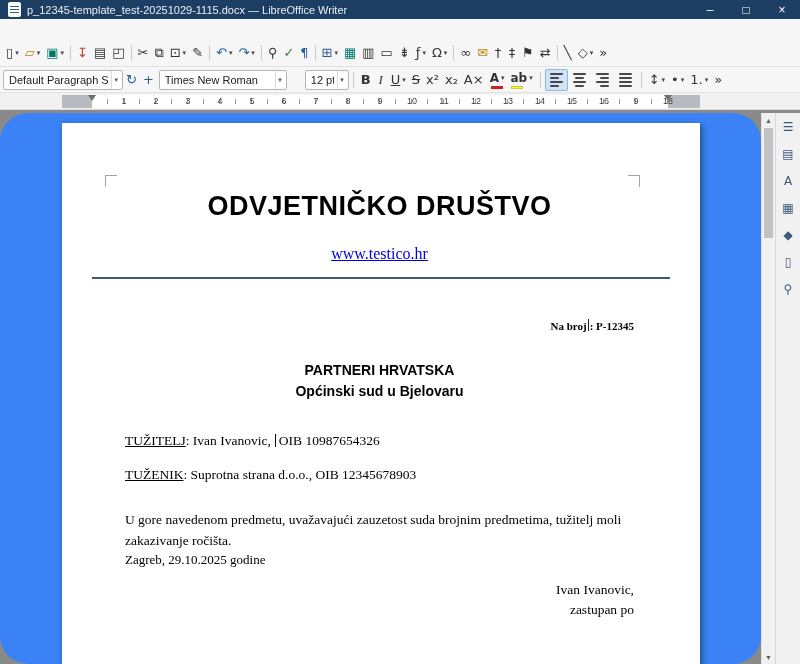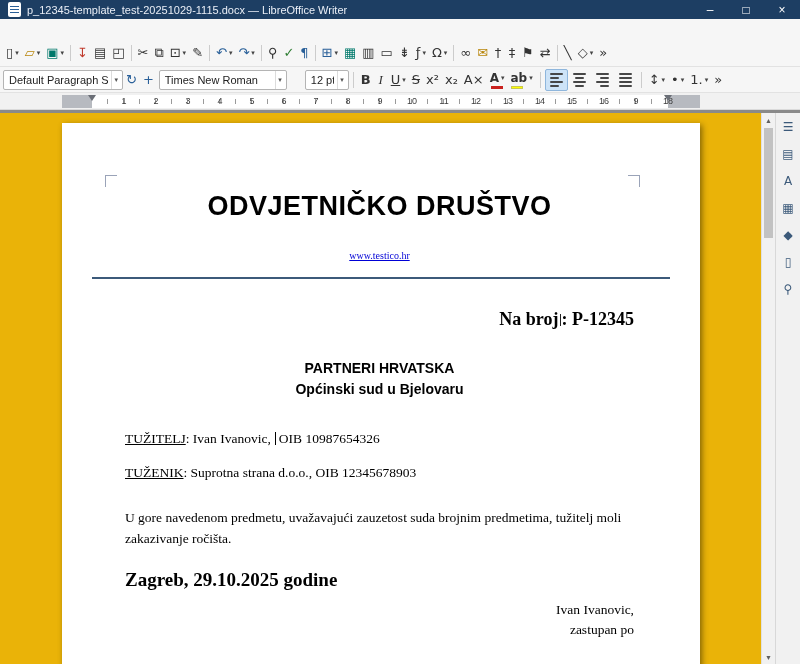--- a/index.html
+++ b/index.html
@@ -71,43 +71,43 @@
   .rticks { position:absolute; left:30px; width:576px; top:4px; bottom:4px;
             background-image:repeating-linear-gradient(90deg, transparent 0 15px, #9a9a9a 15px 16px); }
   .rnums { position:absolute; left:108px; top:1px; display:flex; }
   .rnum { width:32px; text-align:center; font-size:9px; line-height:14px; color:#3c3c3c; }
   .ind { position:absolute; width:0; height:0; border:4px solid transparent; }
   .indl { left:88px; top:2px; border-top:6px solid #6b6f77; }
   .indr { left:664px; top:2px; border-top:6px solid #6b6f77; }
 
   
   .docarea { position:absolute; left:0; right:0; top:113px; bottom:0; display:flex; }
-  .canvas { flex:1; position:relative; background:#eab308; overflow:hidden; }
+  .canvas { flex:1; position:relative; background:#3b82f6; overflow:hidden;border-radius:28px; }
   .page { position:absolute; left:62px; top:10px; width:638px; height:820px; background:#fff;
           box-shadow:2px 2px 6px rgba(0,0,0,0.45); }
   .pagein { padding:0 66px 0 63px; color:#000; }
   .mark { position:absolute; width:12px; height:12px; }
   .mark.tl { left:43px; top:52px; border-top:1px solid #9aa3b8; border-left:1px solid #9aa3b8; }
   .mark.tr { right:60px; top:52px; border-top:1px solid #9aa3b8; border-right:1px solid #9aa3b8; }
 
   .company { padding-top:66px; text-align:center; font-weight:700; font-size:27px; line-height:35px;
              font-family:"Liberation Sans",sans-serif; letter-spacing:.5px; }
   .weblink-row { text-align:center; margin-top:21px; }
-  .weblink { font-family:"Liberation Serif",serif; font-size:10px; color:#0000d6; text-decoration:underline; cursor:pointer; }
+  .weblink { font-family:"Liberation Serif",serif; font-size:16px; color:#0000d6; text-decoration:underline; cursor:pointer; }
   .headrule { height:2px; background:#3c5a7a; margin:14px -36px 0 -33px; }
-  .nabroj { margin-top:30px; text-align:right; font-family:"Liberation Serif",serif; font-weight:700; font-size:18px; }
+  .nabroj { margin-top:40px; text-align:right; font-family:"Liberation Serif",serif; font-weight:700; font-size:11px; }
   .ibeam { display:inline-block; width:1px; height:12px; background:#222; vertical-align:-1px; margin:0 1px; }
   .court { margin-top:28px; text-align:center; font-weight:700; font-size:14px; line-height:21px; font-family:"Liberation Sans",sans-serif; }
   .party { font-family:"Liberation Serif",serif; font-size:13.5px; margin:0; line-height:17px; }
   .p1 { margin-top:30px; }
   .p2 { margin-top:17px; }
   .ul { text-decoration:underline; }
   .caret { display:inline-block; width:1px; height:13px; background:#000; margin:0 3px 0 4px; vertical-align:-2px; }
   .bodypar { margin-top:26px; font-family:"Liberation Serif",serif; font-size:13.5px; line-height:21px; }
-  .dateline { margin:22px 0 0; font-family:"Liberation Serif",serif; font-size:19px; line-height:17px;font-weight:bold; }
+  .dateline { margin:0 0 0; font-family:"Liberation Serif",serif; font-size:13px; line-height:17px; }
   .signature { margin-top:12px; text-align:right; font-family:"Liberation Serif",serif; font-size:13.5px; line-height:20px; }
 
   
   .vscroll { width:14px; background:#f1f1f1; position:relative; border-left:1px solid #e0e0e0; }
   .sarrow { height:14px; display:flex; align-items:center; justify-content:center; font-size:7px; color:#606060; }
   .sarrow.down { position:absolute; bottom:0; left:0; right:0; }
   .sthumb { position:absolute; top:15px; left:2px; right:2px; height:110px; background:#c2c2c2; }
   .sidebar { width:25px; background:#f1f1f1; border-left:1px solid #d8d8d8; display:flex; flex-direction:column; align-items:center;
              padding-top:4px; gap:7px; }
   .sbtn { width:21px; height:20px; border:none; background:transparent; display:flex; align-items:center; justify-content:center;

